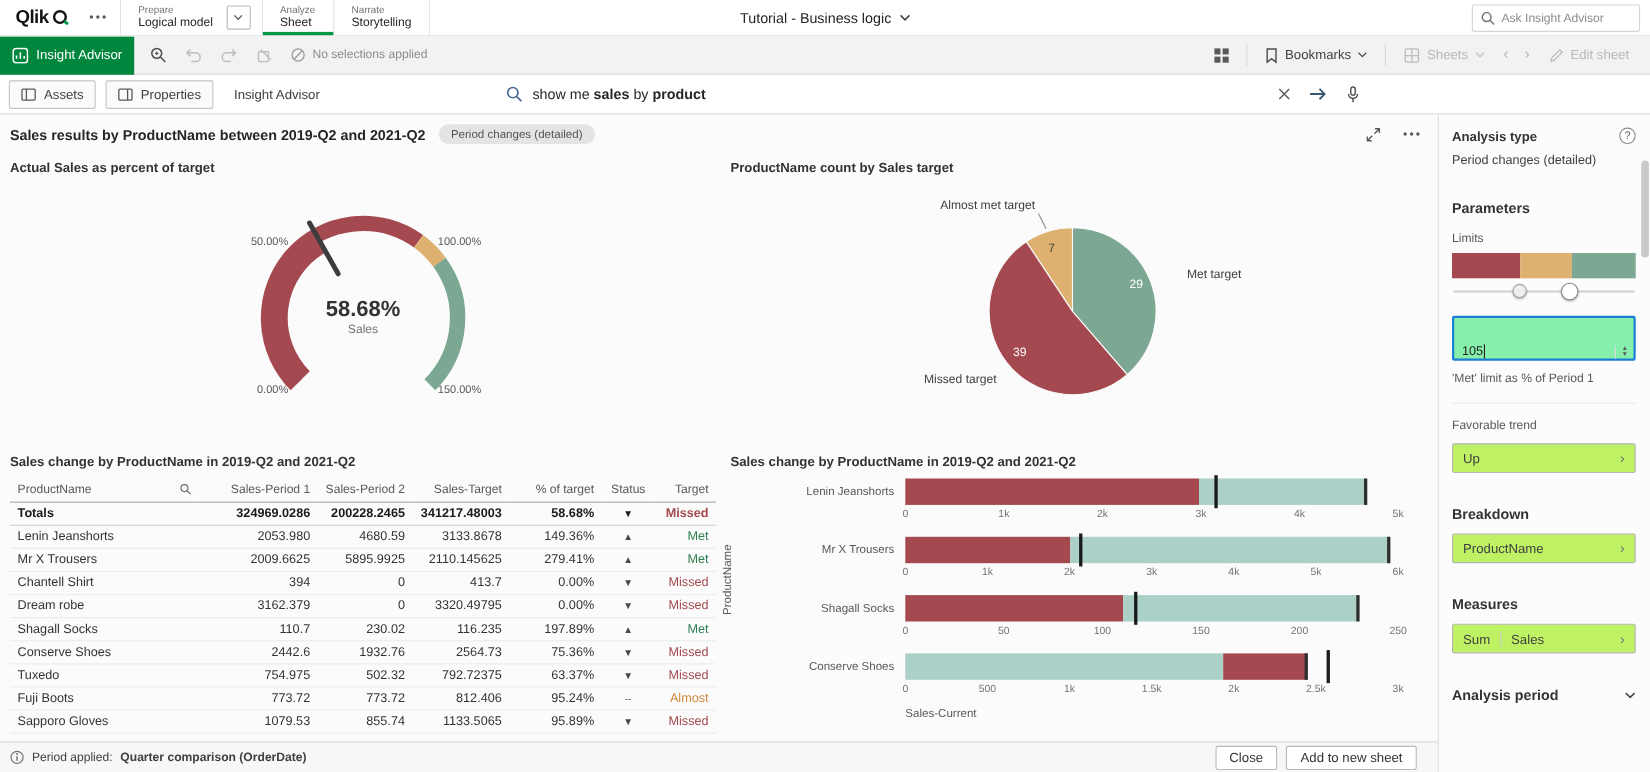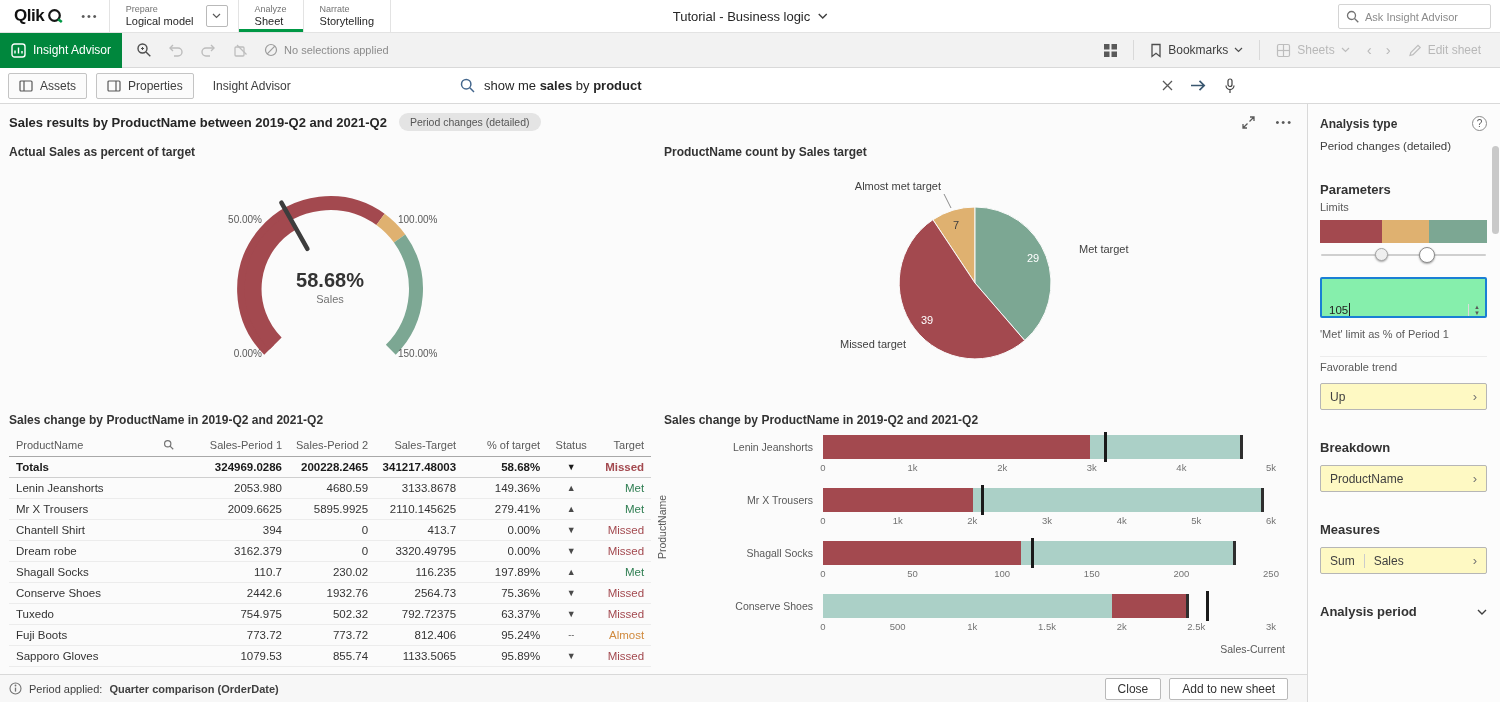--- a/index.html
+++ b/index.html
@@ -83,54 +83,54 @@
 .y-title{position:absolute;left:1px;top:44%;transform:translateY(-50%) rotate(180deg);writing-mode:vertical-rl;font-size:10.5px;color:#595959}
 .bar-row{display:flex;margin-bottom:13px}
 .bar-label{width:148px;text-align:right;padding-right:10px;font-size:10.5px;color:#595959;line-height:24px;white-space:nowrap;overflow:hidden}
 .bar-plot{flex:1;position:relative;padding-right:22px}
 .bar-track{position:relative;height:24px}
 .bar-seg{position:absolute;top:0;height:24px}
 .bar-endcap{position:absolute;top:0;width:3px;height:24px;background:#2e2e2e}
 .bar-target{position:absolute;top:-3px;width:3px;height:30px;background:#1a1a1a}
 .bar-axis{position:relative;height:13px;margin-top:3px}
 .bar-axis span{position:absolute;transform:translateX(-50%);font-size:9.5px;color:#737373}
-.x-title{margin-left:148px;width:462px;text-align:right;font-size:10.5px;color:#595959;margin-top:-4px}
+.x-title{margin-left:148px;width:462px;text-align:left;font-size:10.5px;color:#595959;margin-top:-4px}
 
 
 .lfooter{height:28px;border-top:1px solid #d9d9d9;background:#f7f7f7;display:flex;align-items:center;gap:7px;padding:0 19px 0 9px;font-size:11px;color:#404040}
 .lfooter b{font-weight:bold}
 .fbtns{margin-left:auto;display:flex;gap:8px}
 .fbtn{height:22px;padding:0 12px;border:1px solid #b9b9b9;border-radius:2px;background:#fff;font-size:12px;color:#333;display:flex;align-items:center}
 
 
 .panel{width:193px;border-left:1px solid #d9d9d9;background:#fcfcfc;position:relative;overflow:hidden}
 .panel-header{font-size:12px;font-weight:bold;color:#333;padding:13px 12px 11px;border-bottom:1px solid #e8e8e8}
 .pbody{padding:12px 13px 0 12px}
 .prow{display:flex;align-items:center}
 .psub{font-size:12px;font-weight:bold;color:#333}
 .help{margin-left:auto;width:15px;height:15px;border:1px solid #8c8c8c;border-radius:50%;color:#595959;font-size:10px;display:flex;align-items:center;justify-content:center;background:#fff}
 .ptext{font-size:11.5px;color:#404040;margin-top:9px}
 .psec{font-size:13px;font-weight:bold;color:#333;margin-top:30px;display:flex;align-items:center}
-.plabel{font-size:11px;color:#595959;margin-top:4px}
+.plabel{font-size:11px;color:#595959;margin-top:14px}
 .limitbar{display:flex;height:23px;margin-top:7px}
 .limitbar .seg{height:100%}
 .seg.r{width:37%}.seg.t{width:28%}.seg.g{width:35%}
 .slider{position:relative;height:17px;margin-top:3px}
 .slider .track{position:absolute;left:1px;right:1px;top:8px;height:2px;background:#cfcfcf;border-radius:1px}
 .handle{position:absolute;border-radius:50%;box-shadow:0 1px 2px rgba(0,0,0,.35)}
 .h1{width:13px;height:13px;top:2px;left:calc(37% - 7px);background:#efefef;border:1px solid #a6a6a6}
 .h2{width:16px;height:16px;top:1px;left:calc(64% - 8px);background:#fff;border:1px solid #8c8c8c}
 .spin{display:flex;height:41px;border:2px solid #1a7fd4;border-radius:2px;background:#86efac;margin-top:14px;align-items:flex-end}
 .spin-val{flex:1;display:flex;align-items:center;padding-left:7px;font-size:11.5px;color:#222}
 .caret{width:1px;height:13px;background:#222;margin-left:1px}
 .spin-btns{width:17px;border-left:1px solid #dcdcdc;display:flex;flex-direction:column}
 .spin-btns span{flex:1;display:flex;align-items:center;justify-content:center;font-size:6px;color:#595959;cursor:pointer}
 .phelp{font-size:11px;color:#595959;margin-top:10px}
 .pdiv{border-top:1px solid #ececec;margin-top:16px}
-.selbtn{width:100%;height:27px;border:1px solid #b6b6b6;border-radius:2px;background:#fef9c3;display:flex;align-items:center;padding:0 9px;font-size:12px;color:#404040;margin-top:10px}
+.selbtn{width:100%;height:27px;border:1px solid #b6b6b6;border-radius:2px;background:#bef264;display:flex;align-items:center;padding:0 9px;font-size:12px;color:#404040;margin-top:10px}
 .selbtn .chev{margin-left:auto;color:#737373;font-size:13px}
 .selbtn .agg{padding-right:9px;border-right:1px solid #ccc;margin-right:9px}
 .psec .dchev{margin-left:auto}
 .panel-scrollbar{position:absolute;right:1px;top:42px;width:7px;height:88px;background:#c9c9c9;border-radius:4px}
 </style>
 </head>
 <body>
 
 <header class="topbar">
   <div class="logo">

